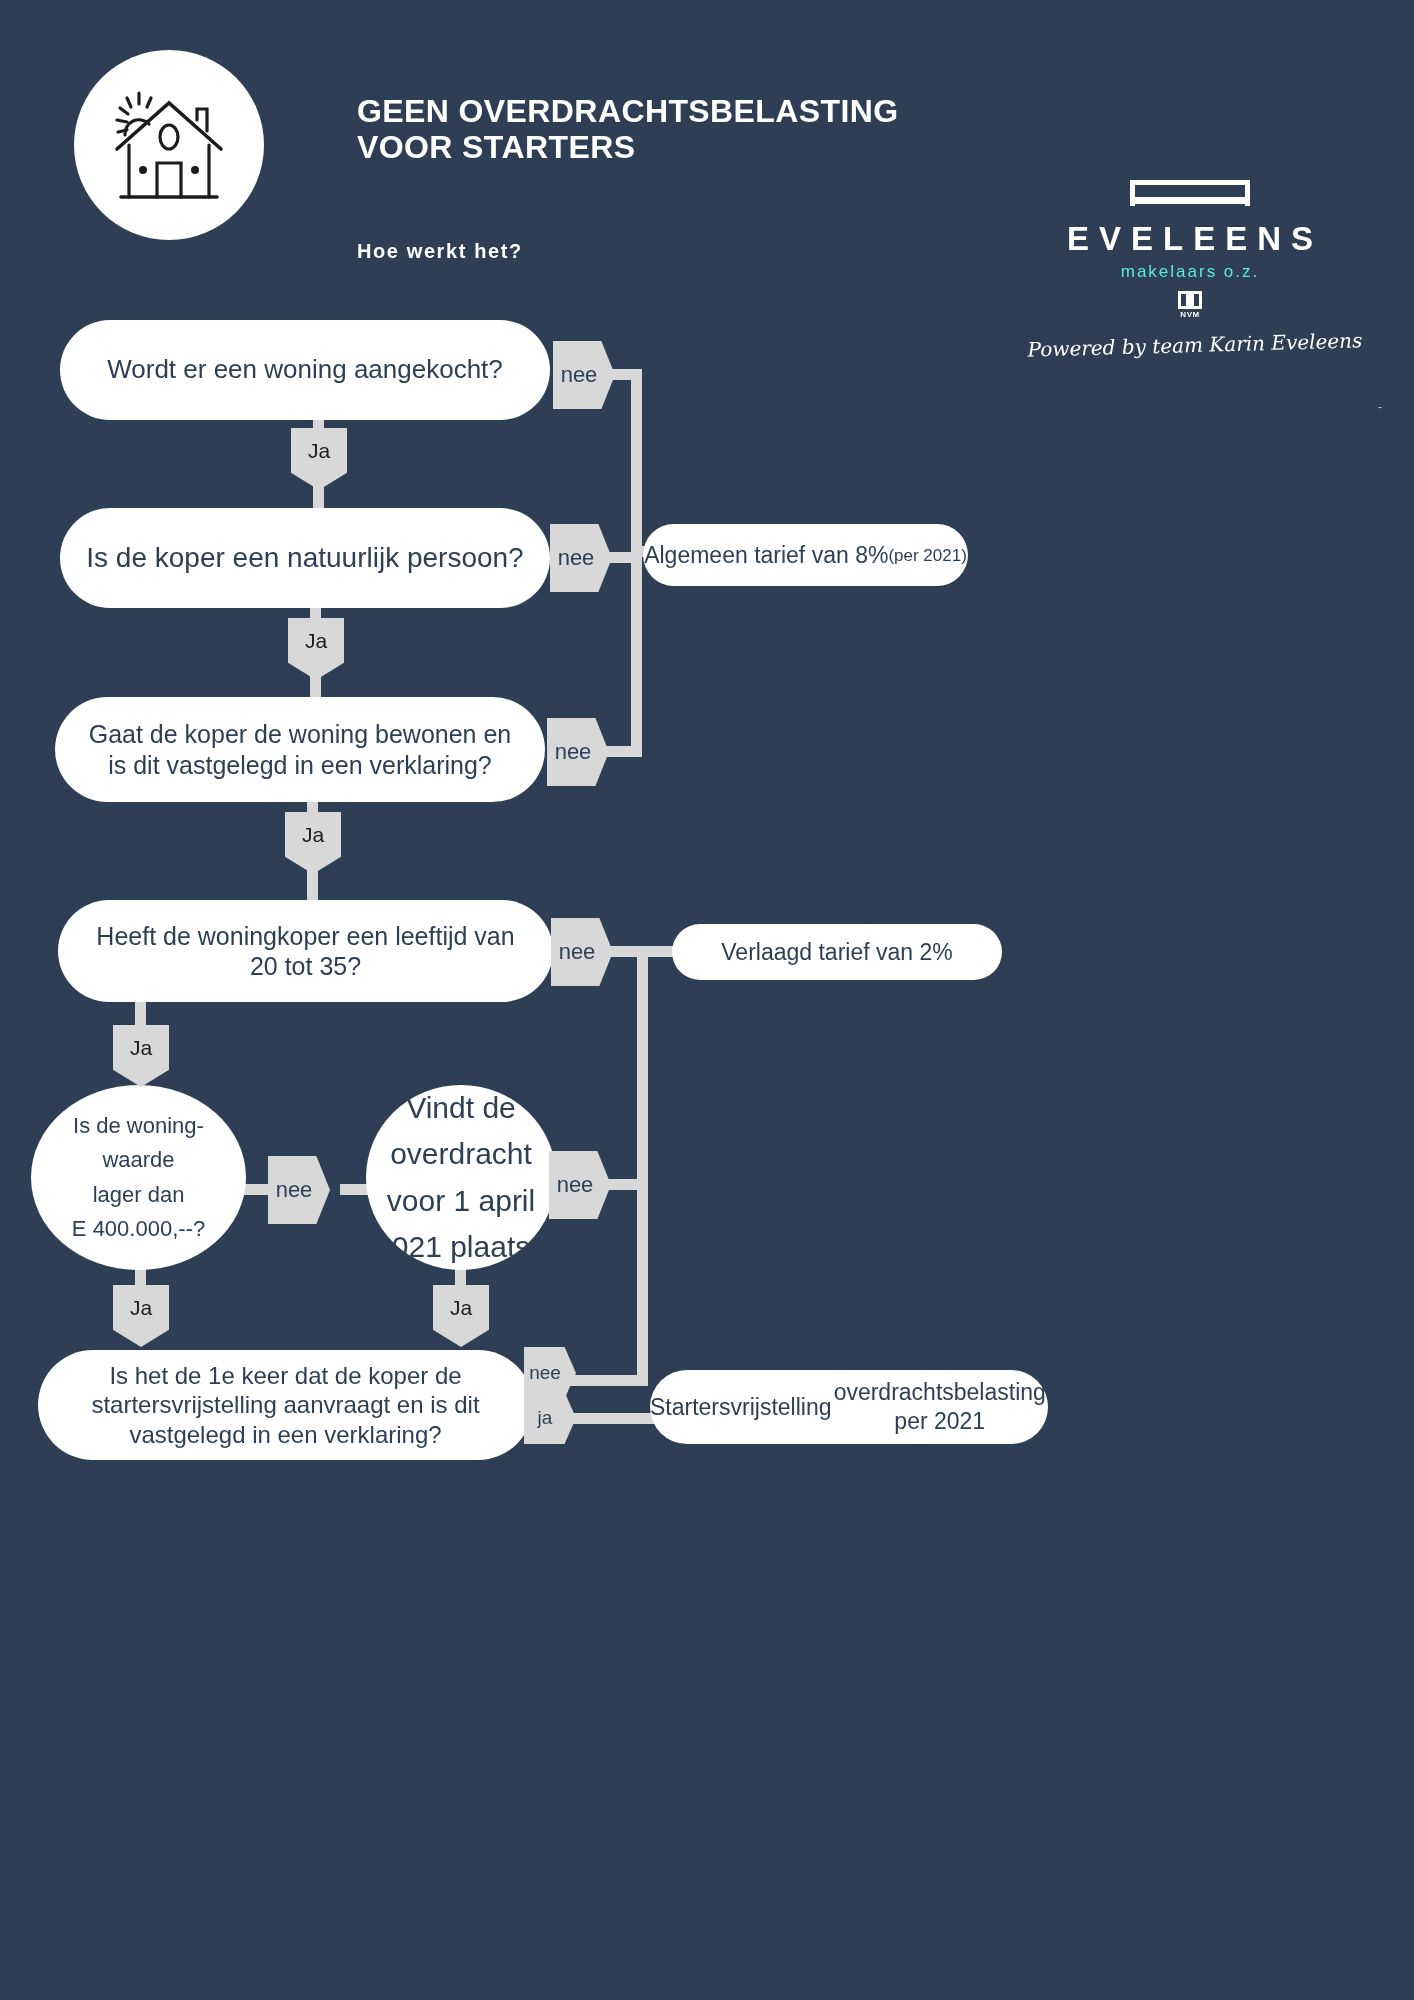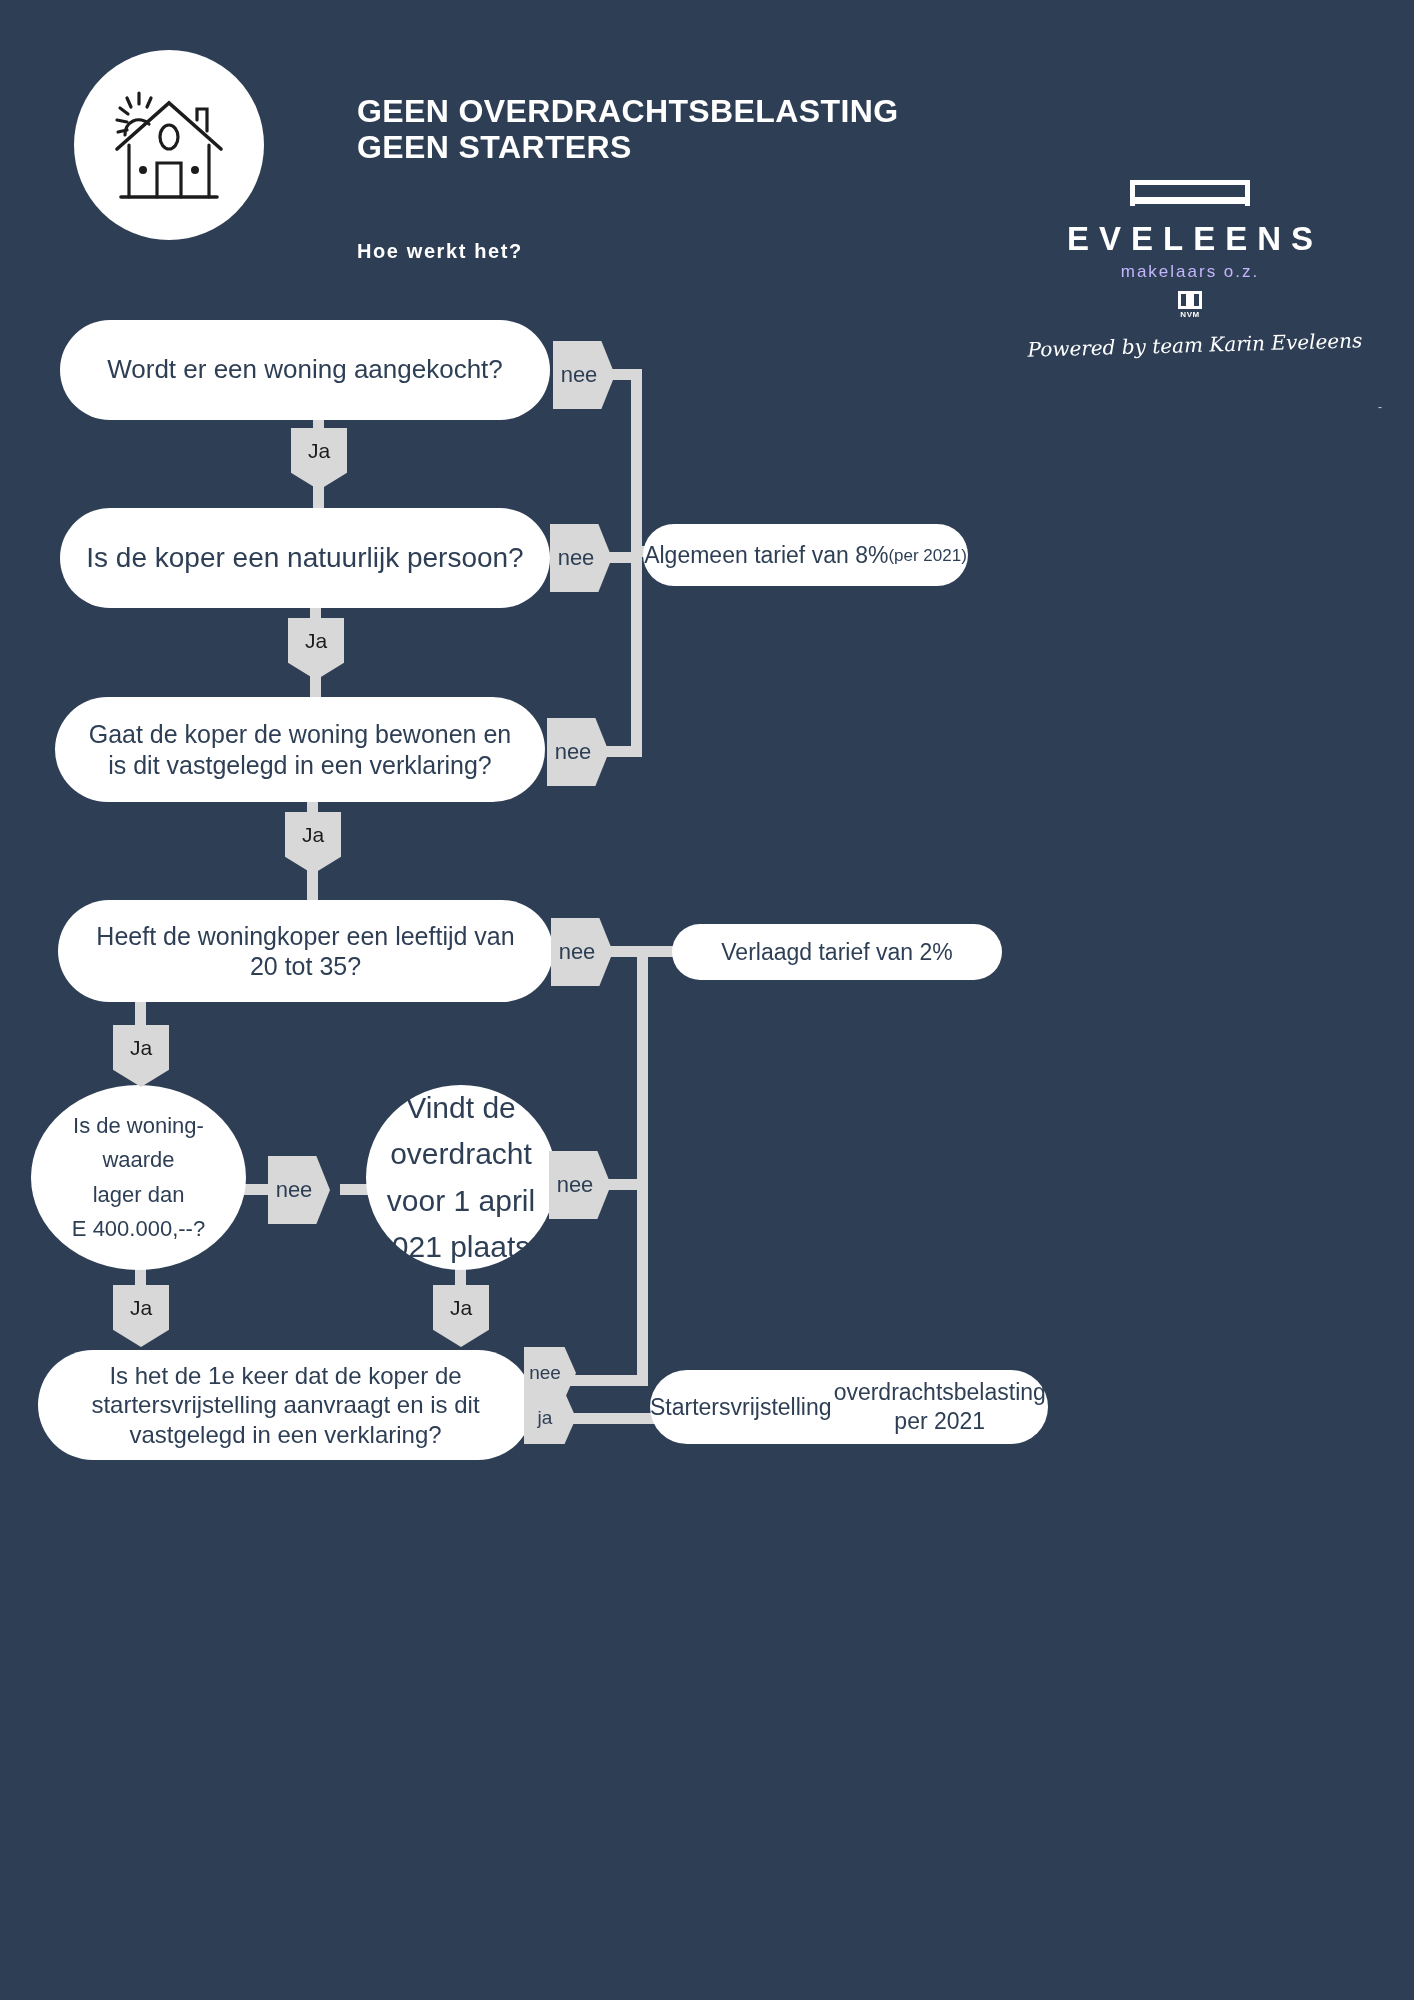--- a/index.html
+++ b/index.html
@@ -35,21 +35,21 @@
     position:relative;
   }
   .brand-bar:before{
     content:"";position:absolute;left:-5px;right:-5px;top:12px;height:7px;background:#ffffff;
   }
   .brand-name{
     color:#ffffff;font-size:33px;font-weight:bold;letter-spacing:10px;
     line-height:1;margin-left:10px;
   }
   .brand-sub{
-    color:#c4b5fd;font-size:17px;letter-spacing:2px;margin-top:7px;
+    color:#5eead4;font-size:17px;letter-spacing:2px;margin-top:7px;
   }
   .nvm{
     margin:9px auto 0 auto;width:26px;
   }
   .nvm-mark{
     width:24px;height:18px;margin:0 auto;position:relative;background:#ffffff;
   }
   .nvm-mark:before,.nvm-mark:after{
     content:"";position:absolute;top:3px;width:5px;height:12px;background:#2e3f55;
   }
@@ -123,21 +123,21 @@
         <ellipse cx="70" cy="62" rx="9" ry="12"></ellipse>
 
         <circle cx="44" cy="95" r="2.4" fill="#1c1c1c"></circle>
         <circle cx="96" cy="95" r="2.4" fill="#1c1c1c"></circle>
       </g>
     </svg>
   </div>
 
   <div class="title">
     <div>GEEN OVERDRACHTSBELASTING</div>
-    <div>GEEN STARTERS</div>
+    <div>VOOR STARTERS</div>
   </div>
   <div class="subtitle">Hoe werkt het?</div>
 
   <div class="brand">
     <div class="brand-bar"></div>
     <div class="brand-name">EVELEENS</div>
     <div class="brand-sub">makelaars o.z.</div>
     <div class="nvm">
       <div class="nvm-mark"></div>
       <div class="nvm-text">NVM</div>

